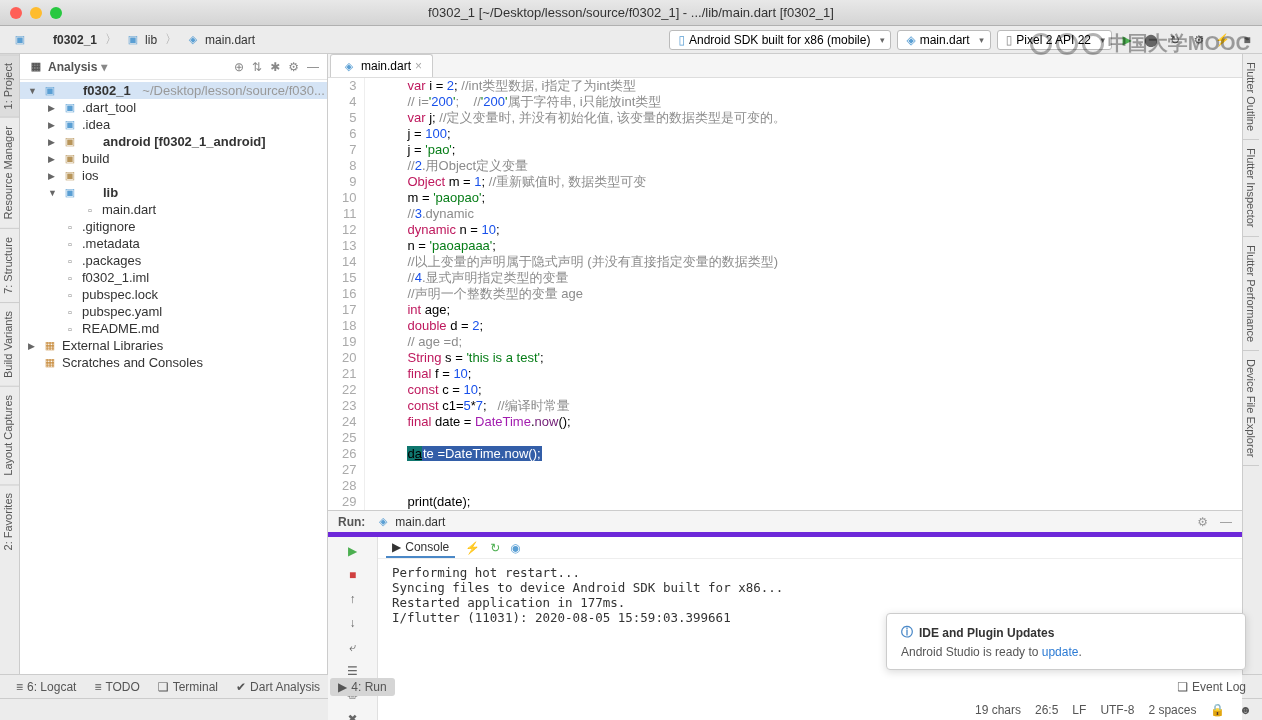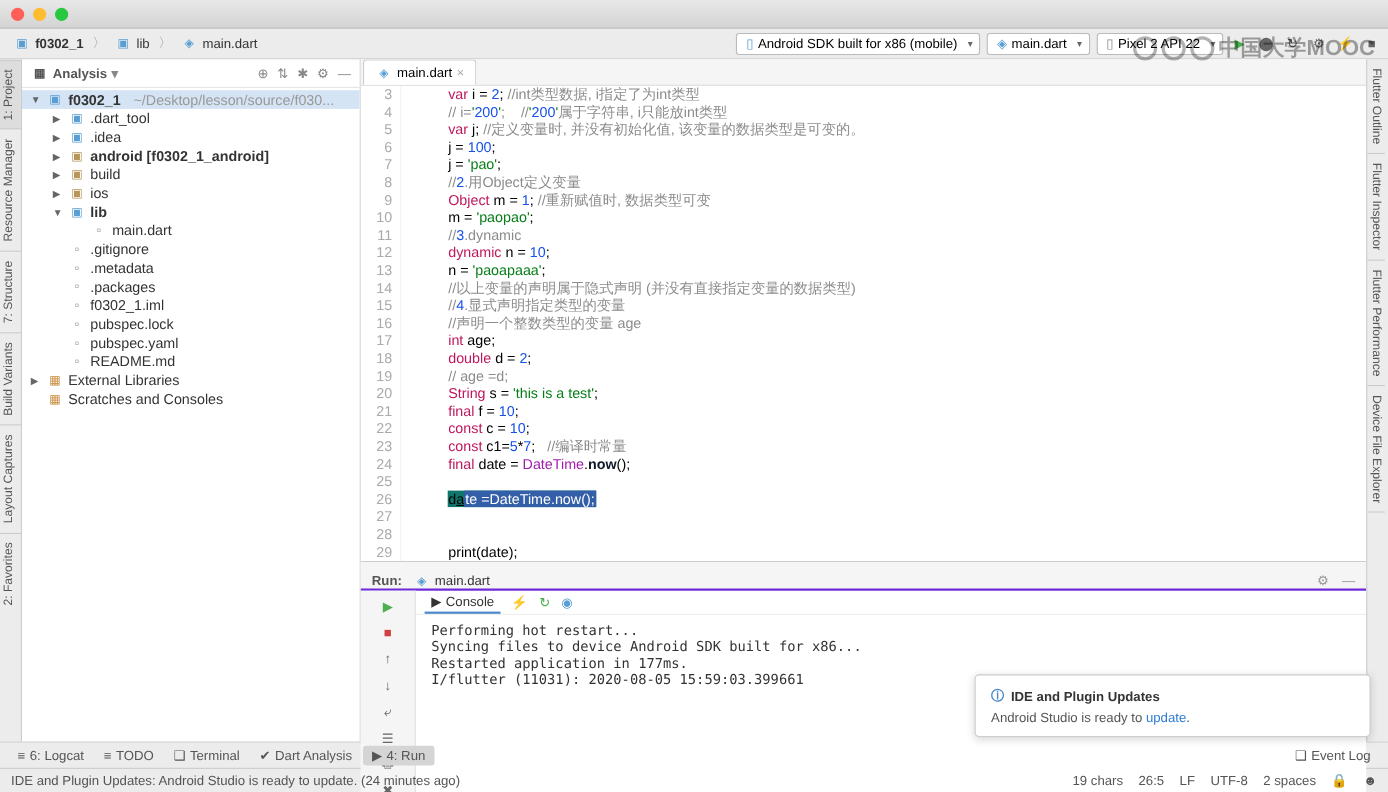--- a/index.html
+++ b/index.html
@@ -30,42 +30,42 @@
 .sidebar-header { height:26px; display:flex; align-items:center; padding:0 8px; border-bottom:1px solid #e5e5e5; }
 .sidebar-title { font-weight:bold; color:#555; flex:1; display:flex; align-items:center; gap:4px; }
 .sidebar-tools { display:flex; gap:8px; color:#888; }
 .tree { flex:1; overflow:auto; padding:2px 0; font-size:13px; }
 .tree-row { display:flex; align-items:center; padding:1px 0 1px 8px; gap:4px; color:#333; white-space:nowrap; }
 .tree-row.root { background:#d5e4f5; }
 .indent-1{padding-left:28px;} .indent-2{padding-left:48px;}
 .arrow { width:10px; font-size:9px; color:#666; }
 .ficon { width:16px; height:14px; display:inline-flex; align-items:center; justify-content:center; font-size:11px; }
 .folder-ic{ color:#b8955a; } .folder-spec{color:#5a9fd4;} .file-ic{color:#888;}
-.bold{font-weight:bold;} .gray{color:#999;}
+.bold{font-weight:bold;margin-left:21px;} .gray{color:#999;}
 
 .editor-wrap { flex:1; display:flex; flex-direction:column; background:#fff; }
 .tabbar { height:26px; background:#f5f5f5; border-bottom:1px solid #ddd; display:flex; align-items:flex-end; }
 .edtab { padding:4px 10px; border:1px solid #ccc; border-bottom:none; background:#fff; margin-left:2px; display:flex; gap:4px; font-size:12px; border-radius:3px 3px 0 0; }
 .close-x{color:#aaa;}
 
 .split-h { flex:1; display:flex; flex-direction:column; }
 .code-area { flex:1; display:flex; overflow:hidden; font-family:Menlo, Monaco, monospace; font-size:13px; line-height:16px; }
 .gutter-nums { background:#fff; color:#aaa; text-align:right; padding:0 8px 0 14px; border-right:1px solid #eee; user-select:none; }
 .fold-gutter { width:12px; background:#fff; }
 .code-body { flex:1; padding-left:6px; overflow:auto; position:relative; white-space:pre; }
 .code-line { height:16px; }
-.kw{color:#be185d;} .num{color:#1750eb;} .str{color:#067d17;} .cm{color:#8c8c8c;} .cls{color:#a21caf;} .mth{color:#0f172a;font-weight:bold;}
+.kw{color:#be185d;} .num{color:#1750eb;} .str{color:#067d17;} .cm{color:#8c8c8c;} .cls{color:#a21caf;} .mth{color:#701a75;}
 .sel { background:#335ea8; color:#fff; padding:0 1px; }
 .line-hl { background:#0f766e; }
 
 .right-gutter { width:20px; background:#ececec; border-left:1px solid #ccc; }
 .rg-tab { writing-mode:vertical-rl; padding:8px 2px; font-size:11px; color:#555; border-bottom:1px solid #ccc; }
 
 .run-panel { border-top:1px solid #ccc; background:#fff; display:flex; flex-direction:column; }
-.run-header { height:26px; background:#f5f5f5; display:flex; align-items:flex-end; padding:0 10px; gap:10px; border-bottom:2px solid #6d28d9; }
+.run-header { height:26px; background:#f5f5f5; display:flex; align-items:center; padding:0 10px; gap:10px; border-bottom:5px solid #6d28d9; }
 .run-title{font-weight:bold; color:#555;} 
 .run-tab{display:flex;align-items:center;gap:4px;color:#333;}
 .run-tools{margin-left:auto; display:flex; gap:12px; color:#999;}
 
 .run-body { display:flex; flex:1; }
 .run-left { width:50px; background:#f5f5f5; border-right:1px solid #e0e0e0; display:flex; flex-direction:column; align-items:center; padding:4px 0; gap:4px; }
 .run-btn{width:24px;height:20px;display:flex;align-items:center;justify-content:center;color:#666;}
 .console-wrap { flex:1; display:flex; flex-direction:column; }
 .console-tabs { height:22px; display:flex; align-items:center; gap:10px; padding:0 8px; border-bottom:1px solid #eee; }
 .ctab{display:flex;gap:4px;align-items:center;padding:2px 6px;border-bottom:2px solid #4a88c7;color:#333;}
@@ -91,20 +91,21 @@
 </style>
 </head>
 <body>
 
 <div class="titlebar">
   <div class="traffic">
     <div class="tlight red"></div>
     <div class="tlight yellow"></div>
     <div class="tlight green"></div>
   </div>
+  <div class="title-text">f0302_1 [~/Desktop/lesson/source/f0302_1] - .../lib/main.dart [f0302_1]</div>
 </div>
 
 <div class="navbar">
   <div class="nav-left">
     <div class="crumb">
         <span class="ficon folder-spec">▣</span>
         <span class="bold">f0302_1</span>
       </div>
     <span class="crumb-sep">〉</span>
     <div class="crumb">
@@ -371,21 +372,20 @@
   <div class="btab">≡ <span>6: Logcat</span></div>
   <div class="btab">≡ <span>TODO</span></div>
   <div class="btab">❑ <span>Terminal</span></div>
   <div class="btab">✔ <span>Dart Analysis</span></div>
   <div class="btab active">▶ <span>4: Run</span></div>
   <div class="spacer"></div>
   <div class="btab">❑ <span>Event Log</span></div>
 </div>
 
 <div class="statusbar">
-  <span>IDE and Plugin Updates: Android Studio is ready to update. (24 minutes ago)</span>
   <div class="status-right">
     <span>19 chars</span>
     <span>26:5</span>
     <span>LF</span>
     <span>UTF-8</span>
     <span>2 spaces</span>
     <span class="lock">🔒</span>
     <span>☻</span>
   </div>
 </div>

